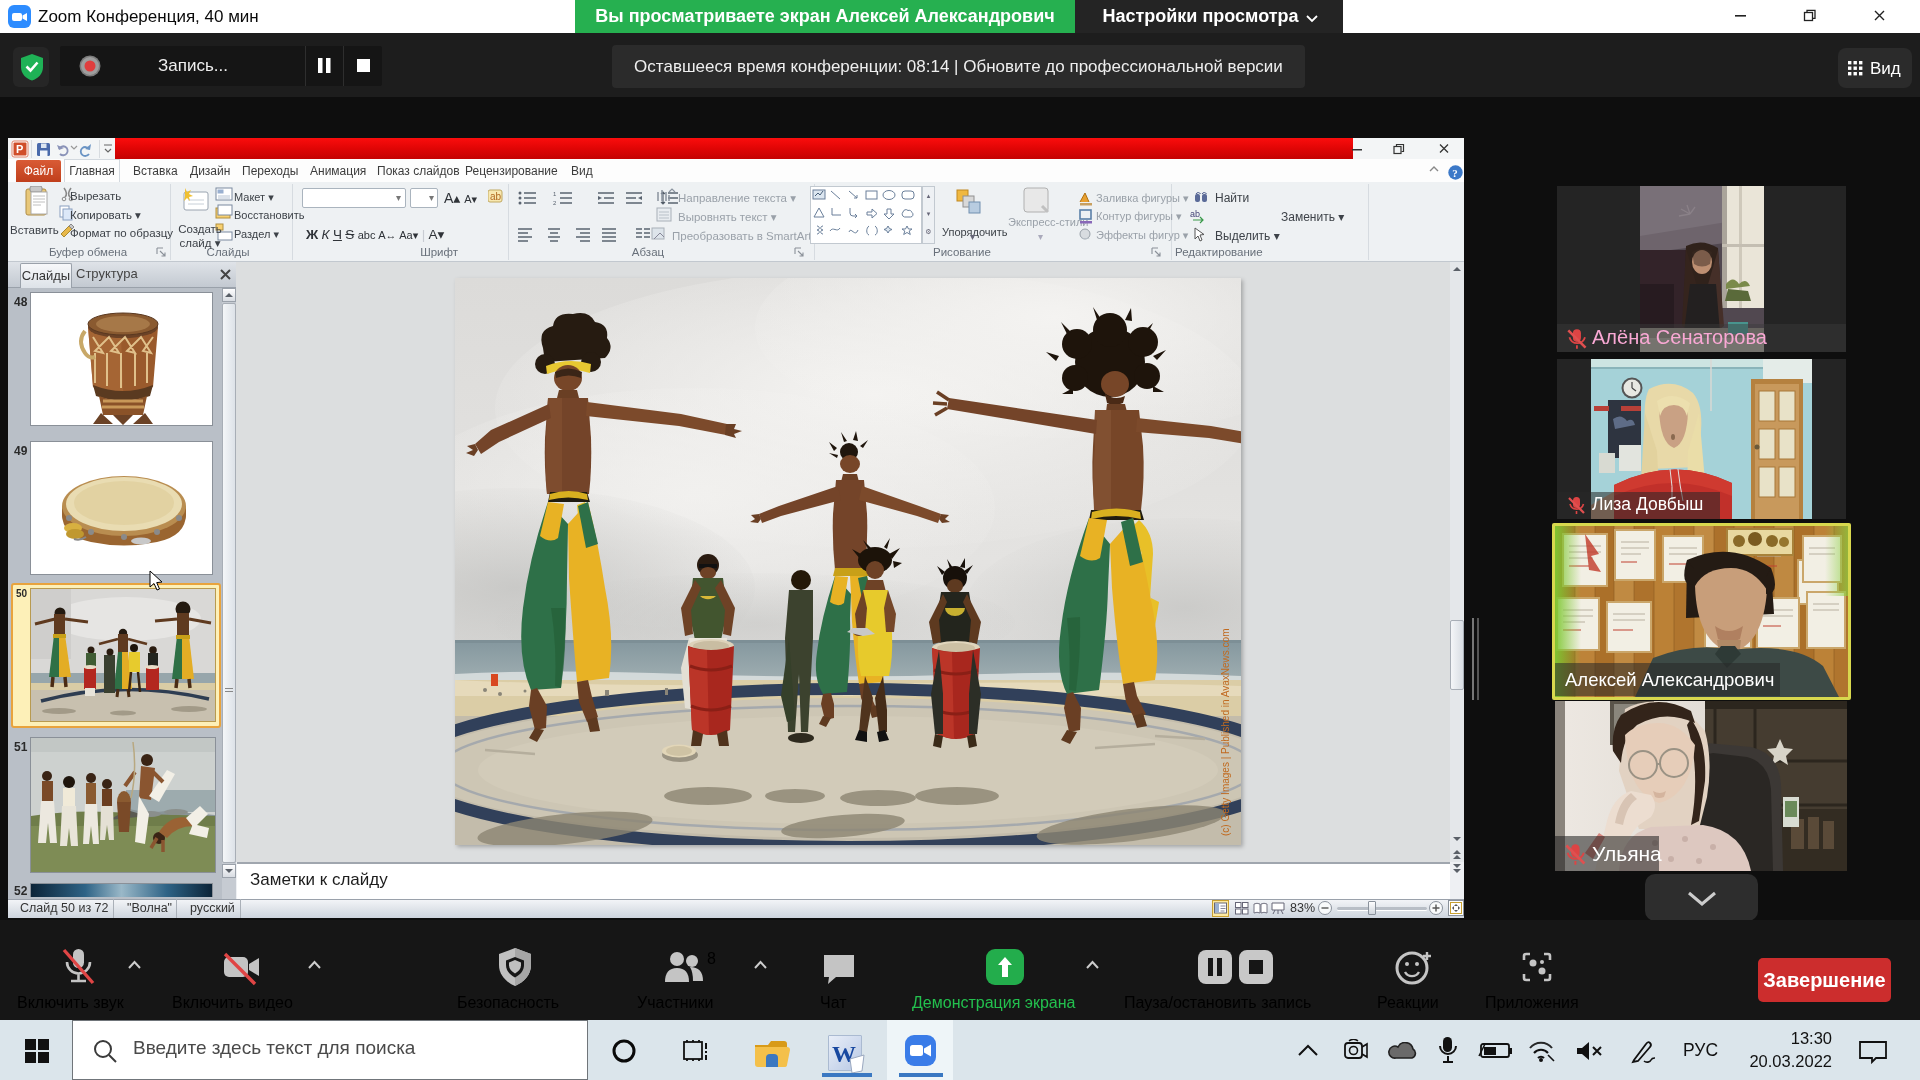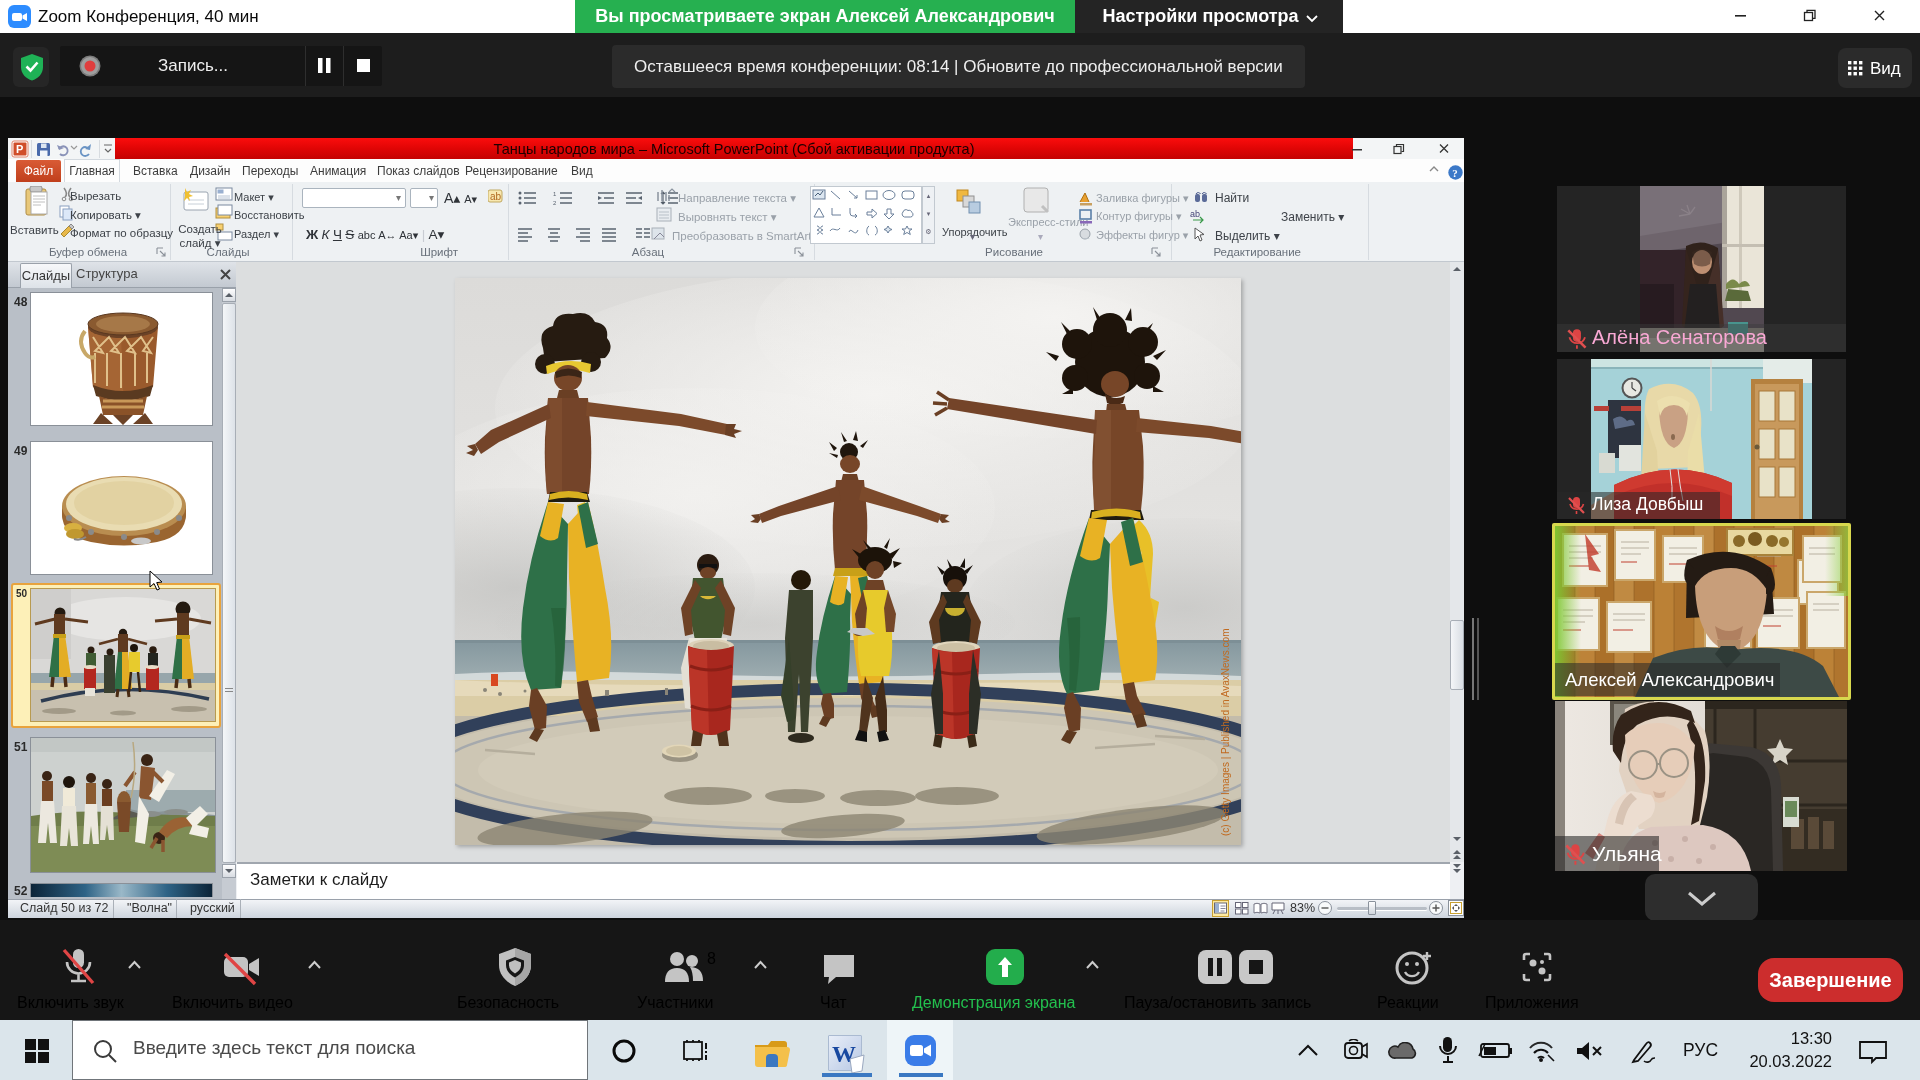--- a/index.html
+++ b/index.html
@@ -89,21 +89,20 @@
       <path d="M48 9 a4.5 4.5 0 1 1 1 5" stroke="#8a93b8" stroke-width="1.8" fill="none"></path>
       <path d="M46 5 l2 5 5-2 z" fill="#8a93b8"></path>
       <path d="M60 6 l3 3 3-3" stroke="#999" stroke-width="1.2" fill="none"></path>
       <path d="M78 14 a4.5 4.5 0 1 1 0.01-5" stroke="#6a94c4" stroke-width="1.8" fill="none"></path>
       <path d="M80 4 l-1 6 -5-1 z" fill="#6a94c4"></path>
       <rect x="88" y="0" width="1" height="18" fill="#d8dce0"></rect>
       <path d="M93 5 h8 M94 9 l3 3 3-3" stroke="#666" stroke-width="1.2" fill="none"></path>
     </svg>
 
     <div class="abs" style="left:107px;top:0;width:1238px;height:21px;background:linear-gradient(#fb0d0d,#e00505 50%,#c40202);"></div>
-    <div class="abs" style="left:107px;top:3px;width:1238px;text-align:center;font-size:14.5px;color:#1c0000;">Танцы народов мира – Microsoft PowerPoint (Сбой активации продукта)</div>
     <svg class="abs" style="left:1340px;top:5px;" width="110" height="14">
       <rect x="4" y="6" width="10" height="1.5" fill="#333"></rect>
       <rect x="46" y="3.5" width="7" height="7" fill="none" stroke="#333" stroke-width="1.2"></rect>
       <path d="M48.5 3.5 v-2 h7 v7 h-2" fill="none" stroke="#333" stroke-width="1.2"></path>
       <path d="M92 1.5 l8 8 M100 1.5 l-8 8" stroke="#333" stroke-width="1.3"></path>
     </svg>
 
     <div class="abs" style="left:0;top:21px;width:1456px;height:23px;background:#fdfdfd;"></div>
     <div class="abs" style="left:8px;top:22px;width:45px;height:22px;background:linear-gradient(#d95b35,#c03f1c);border-radius:2px 2px 0 0;color:#fff;font-size:12px;text-align:center;line-height:22px;">Файл</div>
     <div class="abs" style="left:56px;top:21px;width:56px;height:23px;background:#fdfdfd;border:1px solid #d3d9df;border-bottom:none;box-sizing:border-box;color:#3c3c3c;font-size:12px;text-align:center;line-height:22px;">Главная</div>
@@ -130,22 +129,22 @@
     <div class="abs" style="left:284px;top:46px;width:1px;height:76px;background:#d6dbe0;"></div>
     <div class="abs" style="left:500px;top:46px;width:1px;height:76px;background:#d6dbe0;"></div>
     <div class="abs" style="left:806px;top:46px;width:1px;height:76px;background:#d6dbe0;"></div>
     <div class="abs" style="left:1163px;top:46px;width:1px;height:76px;background:#d6dbe0;"></div>
     <div class="abs" style="left:1360px;top:46px;width:1px;height:76px;background:#d6dbe0;"></div>
 
     <div class="abs" style="left:20px;top:108px;width:120px;text-align:center;font-size:11.5px;color:#68707a;">Буфер обмена</div>
     <div class="abs" style="left:170px;top:108px;width:100px;text-align:center;font-size:11.5px;color:#68707a;">Слайды</div>
     <div class="abs" style="left:330px;top:108px;width:120px;text-align:right;font-size:11.5px;color:#68707a;">Шрифт</div>
     <div class="abs" style="left:590px;top:108px;width:100px;text-align:center;font-size:11.5px;color:#68707a;">Абзац</div>
-    <div class="abs" style="left:925px;top:108px;width:110px;text-align:right;font-size:11.5px;color:#68707a;">Рисование</div>
-    <div class="abs" style="left:1167px;top:108px;width:95px;text-align:right;font-size:11.5px;color:#68707a;margin-left:31px;">Редактирование</div>
+    <div class="abs" style="left:925px;top:108px;width:110px;text-align:left;font-size:11.5px;color:#68707a;">Рисование</div>
+    <div class="abs" style="left:1167px;top:108px;width:95px;text-align:left;font-size:11.5px;color:#68707a;">Редактирование</div>
     <svg class="abs" style="left:148px;top:109px;" width="11" height="11">
       <path d="M1 1 h6 M1 1 v6 M4 4 l5 5 M9 5.5 V9 H5.5" stroke="#8a9098" stroke-width="1.1" fill="none"></path>
     </svg>
     <svg class="abs" style="left:786px;top:109px;" width="11" height="11">
       <path d="M1 1 h6 M1 1 v6 M4 4 l5 5 M9 5.5 V9 H5.5" stroke="#8a9098" stroke-width="1.1" fill="none"></path>
     </svg>
     <svg class="abs" style="left:1143px;top:109px;" width="11" height="11">
       <path d="M1 1 h6 M1 1 v6 M4 4 l5 5 M9 5.5 V9 H5.5" stroke="#8a9098" stroke-width="1.1" fill="none"></path>
     </svg>
 
@@ -1104,21 +1103,21 @@
     <path d="M32 4 v8 M28 8 h8" stroke="#c4c4c4" stroke-width="2.4"></path>
   </svg>
   <div class="abs zlabel" style="left:1377px;top:994px;">Реакции</div>
   <svg class="abs" style="left:1520px;top:950px;" width="36" height="34" viewBox="0 0 36 34">
     <path d="M4 10 V6 Q4 4 6 4 H10 M24 4 H28 Q30 4 30 6 V10 M30 24 V28 Q30 30 28 30 H24 M10 30 H6 Q4 30 4 28 V24" stroke="#c4c4c4" stroke-width="2.6" fill="none"></path>
     <circle cx="13" cy="13" r="3.5" fill="#c4c4c4"></circle>
     <circle cx="22" cy="21" r="3.5" fill="#c4c4c4"></circle>
     <circle cx="22" cy="12" r="2" fill="#c4c4c4"></circle>
   </svg>
   <div class="abs zlabel" style="left:1485px;top:994px;">Приложения</div>
-  <div class="abs" style="left:1758px;top:958px;width:145px;height:44px;background:#cc2d2d;border-radius:16px;color:#fff;font-size:20px;font-weight:bold;text-align:center;line-height:44px;">Завершение</div>
+  <div class="abs" style="left:1758px;top:958px;width:133px;height:44px;background:#cc2d2d;border-radius:5px;color:#fff;font-size:20px;font-weight:bold;text-align:center;line-height:44px;">Завершение</div>
 
   <div class="abs" style="left:0;top:1020px;width:1920px;height:60px;background:#dbe5eb;"></div>
   <svg class="abs" style="left:25px;top:1039px;" width="24" height="24">
     <g fill="#111">
       <rect x="0" y="0" width="11" height="11"></rect>
       <rect x="13" y="0" width="11" height="11"></rect>
       <rect x="0" y="13" width="11" height="11"></rect>
       <rect x="13" y="13" width="11" height="11"></rect>
     </g>
   </svg>

